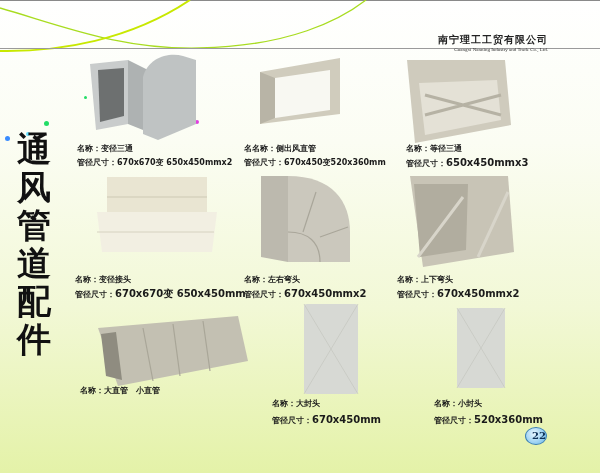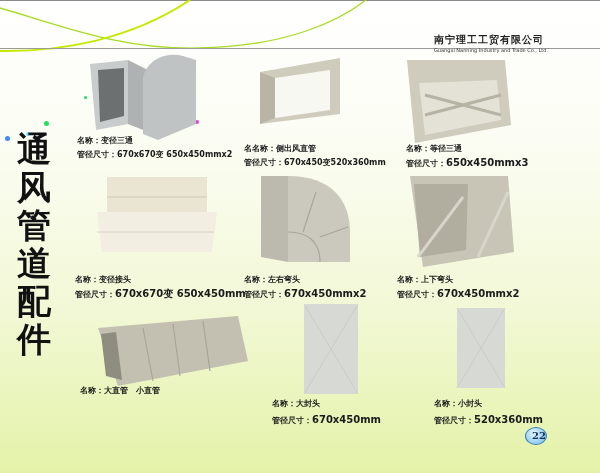--- a/index.html
+++ b/index.html
@@ -2,21 +2,21 @@
 <html><head>
 <meta charset="utf-8">
 <style>
   html,body{margin:0;padding:0;}
   body{width:600px;height:473px;overflow:hidden;font-family:"DejaVu Sans",sans-serif;}
   .page{position:relative;width:600px;height:473px;overflow:hidden;
     background:linear-gradient(180deg,#ffffff 0%,#fbfdf3 30%,#f2f8d6 65%,#e4f2a8 100%);}
   .topline{position:absolute;left:0;top:0;width:600px;height:1px;background:#8a8a8a;}
   .hdrline{position:absolute;left:0;top:48px;width:600px;height:1px;background:#9a9a9a;}
   .curves{position:absolute;left:0;top:0;}
-  .company{position:absolute;right:52px;top:33px;}
+  .company{position:absolute;right:52px;top:33px;text-align:right;font-family:Liberation Serif, serif;}
   .company .cn{font-size:10px;font-weight:bold;color:#222;letter-spacing:1px;}
   .company .en{font-size:5px;color:#333;margin-top:0;}
   .vtitle{position:absolute;left:14px;top:130px;width:40px;font-family:"DejaVu Sans",sans-serif;font-weight:bold;
     font-size:34px;line-height:38px;color:#111;text-align:center;}
   .vtitle span{display:block;}
   .dot{position:absolute;border-radius:50%;}
   .prod{position:absolute;}
   .lbl{position:absolute;font-size:8px;font-weight:bold;color:#1a1a1a;white-space:nowrap;line-height:14px;}
   .lbl .big{font-size:10px;}
   .pagenum{position:absolute;left:525px;top:427px;width:20px;height:16px;border-radius:50%;
@@ -93,21 +93,21 @@
   </svg>
   <svg class="prod" style="left:302px;top:302px" width="58" height="95">
     <rect x="2" y="2" width="54" height="90" rx="3" fill="#d7d9d4"></rect>
     <path d="M2,2 L56,92 M56,2 L2,92" stroke="#c6c8c2" stroke-width="0.8"></path>
   </svg>
   <svg class="prod" style="left:455px;top:306px" width="52" height="85">
     <rect x="2" y="2" width="48" height="80" rx="3" fill="#d7d9d4"></rect>
     <path d="M2,2 L50,82 M50,2 L2,82" stroke="#c6c8c2" stroke-width="0.8"></path>
   </svg>
 
-  <div class="lbl" style="left:77px;top:134px">
+  <div class="lbl" style="left:77px;top:142px">
     <div>名称：变径三通</div>
     <div><span>管径尺寸：</span><span>670x670变 650x450mmx2</span></div>
   </div>
   <div class="lbl" style="left:244px;top:142px">
     <div>名名称：侧出风直管</div>
     <div><span>管径尺寸：</span><span>670x450变520x360mm</span></div>
   </div>
   <div class="lbl" style="left:406px;top:142px">
     <div>名称：等径三通</div>
     <div><span>管径尺寸：</span><span class="big">650x450mmx3</span></div>

